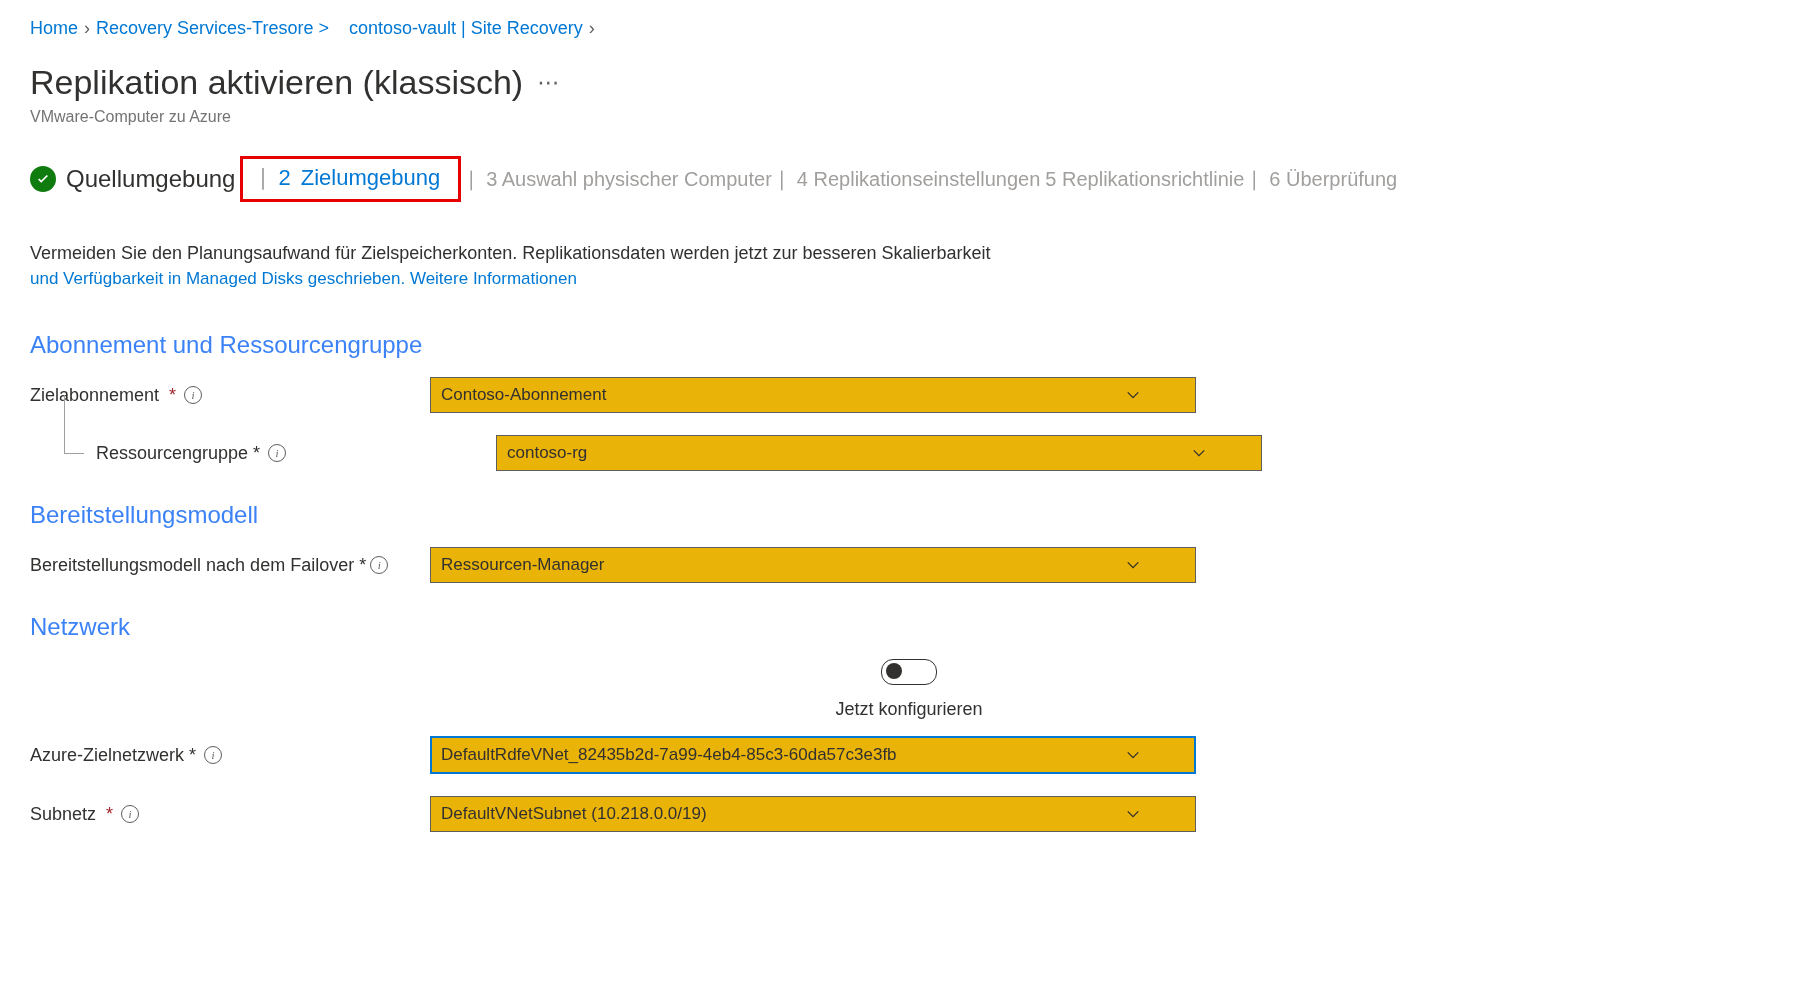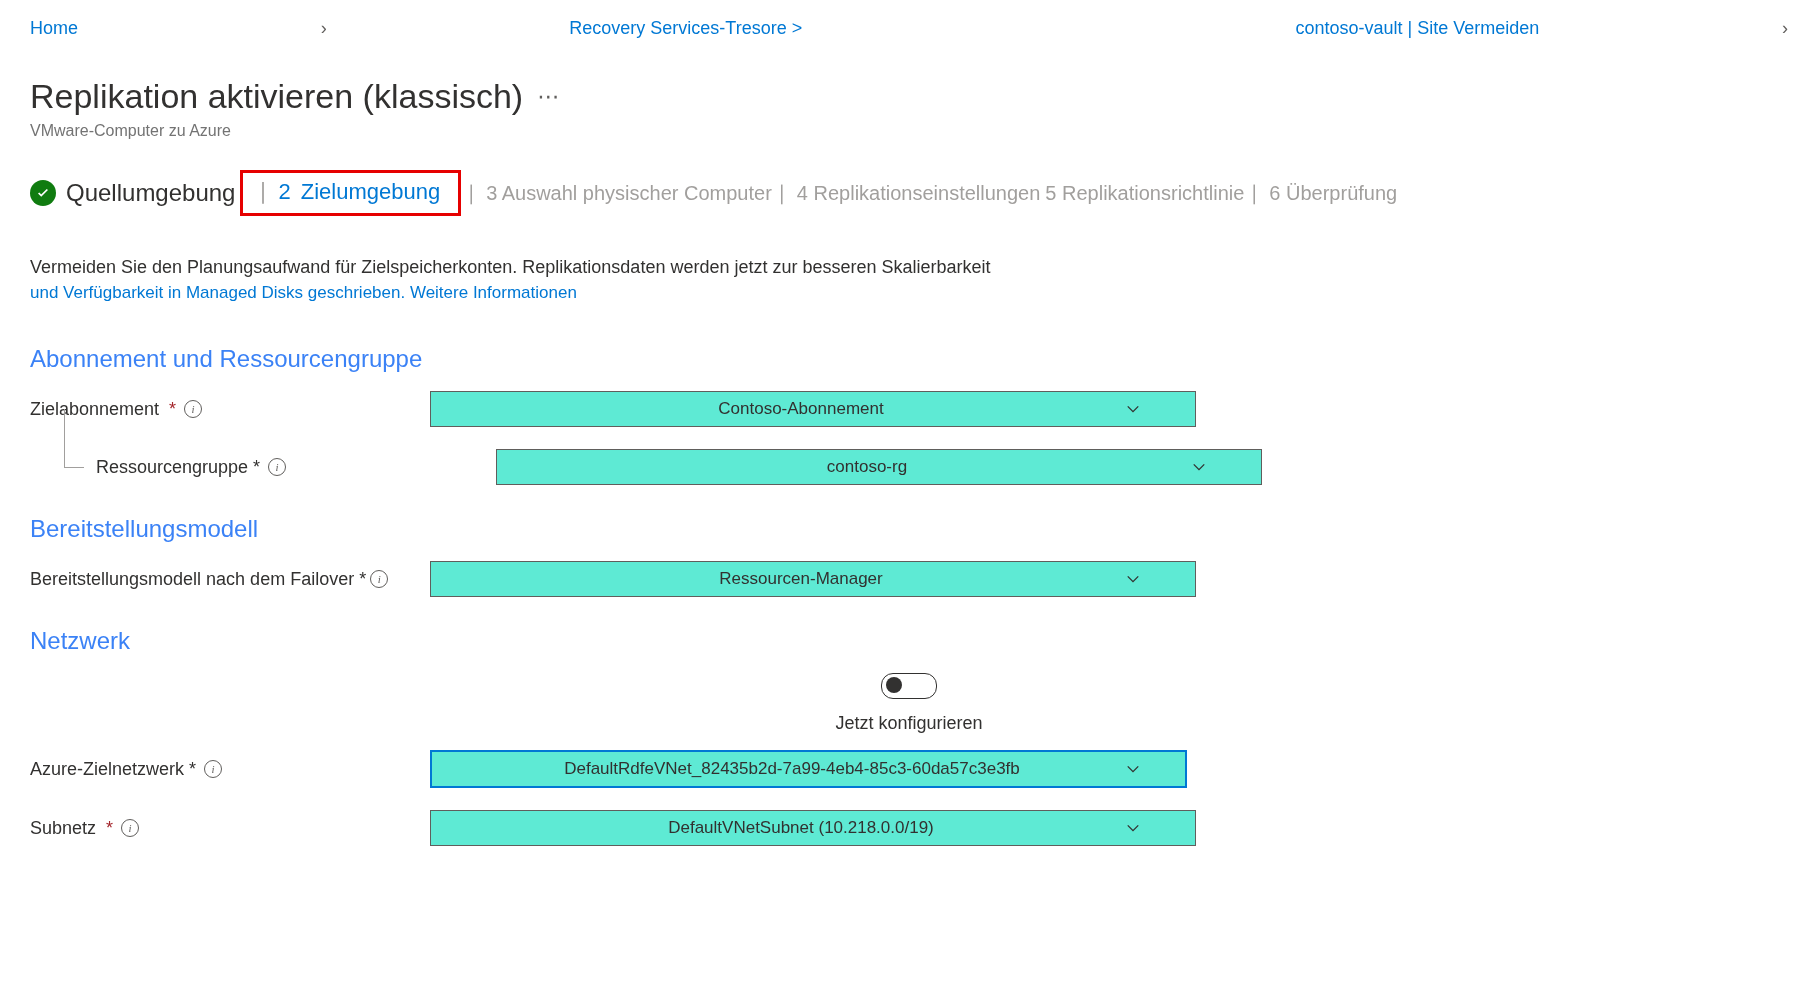--- a/index.html
+++ b/index.html
@@ -16,22 +16,21 @@
     box-sizing: border-box;
   }
   
   .breadcrumb {
     font-size: 18px;
     color: #0078d4;
     display: flex;
     align-items: center;
     flex-wrap: wrap;
     gap: 6px;
-    margin-bottom: 38px;
-    justify-content: space-between;
+    margin-bottom: 24px;
   }
   .breadcrumb a { color: #0078d4; text-decoration: none; cursor: pointer; }
   .breadcrumb .sep { color: #605e5c; }
   
   .title-row { display:flex; align-items:center; gap:14px; }
   h1.page-title {
     font-size: 34px;
     font-weight: 400;
     margin: 0;
     color: #323130;
@@ -87,27 +86,26 @@
     font-size:11px; color:#605e5c; font-style:italic; font-family:Georgia,serif;
     cursor:help; flex-shrink:0;
   }
   .select {
     width: 720px;
     height: 34px;
     border: 1px solid #605e5c;
     padding: 0 34px 0 10px;
     font-size:17px;
     color:#323130;
-    background:#5eead4;
+    background:#eab308;
     position:relative;
     display:flex; align-items:center;
     cursor:pointer;
-    justify-content:center;
-  }
-  .select.focused { border:2px solid #0078d4; padding-left:0; padding-right:33px;}
+  }
+  .select.focused { border:2px solid #0078d4; padding-left:9px; padding-right:33px;}
   .select-wrap { position:relative; width:720px; }
   .chevron {
     position:absolute; right:10px; top:50%; transform:translateY(-50%);
     pointer-events:none;
   }
   .chevron svg { width:14px; height:14px; display:block;}
   
   .toggle-row { display:flex; align-items:center; gap:14px; margin: 6px 0 16px 0; flex-direction: column;}
   .toggle {
     width:54px; height:24px; border:1px solid #323130; border-radius:12px;
@@ -121,21 +119,21 @@
 </head>
 <body>
 
 <div class="page">
 
   <div class="breadcrumb">
     <a>Home</a>
     <span class="sep">›</span>
     <a><span>Recovery Services-Tresore</span> &gt;</a>
     <span style="width:8px"></span>
-    <a>contoso-vault | Site Vermeiden</a>
+    <a>contoso-vault | Site Recovery</a>
     <span class="sep">›</span>
   </div>
 
   <div class="title-row">
     <h1 class="page-title">Replikation aktivieren (klassisch)</h1>
     <span class="ellipsis">⋯</span>
   </div>
   <div class="subtitle">VMware-Computer zu Azure</div>
 
   <div class="stepper">

